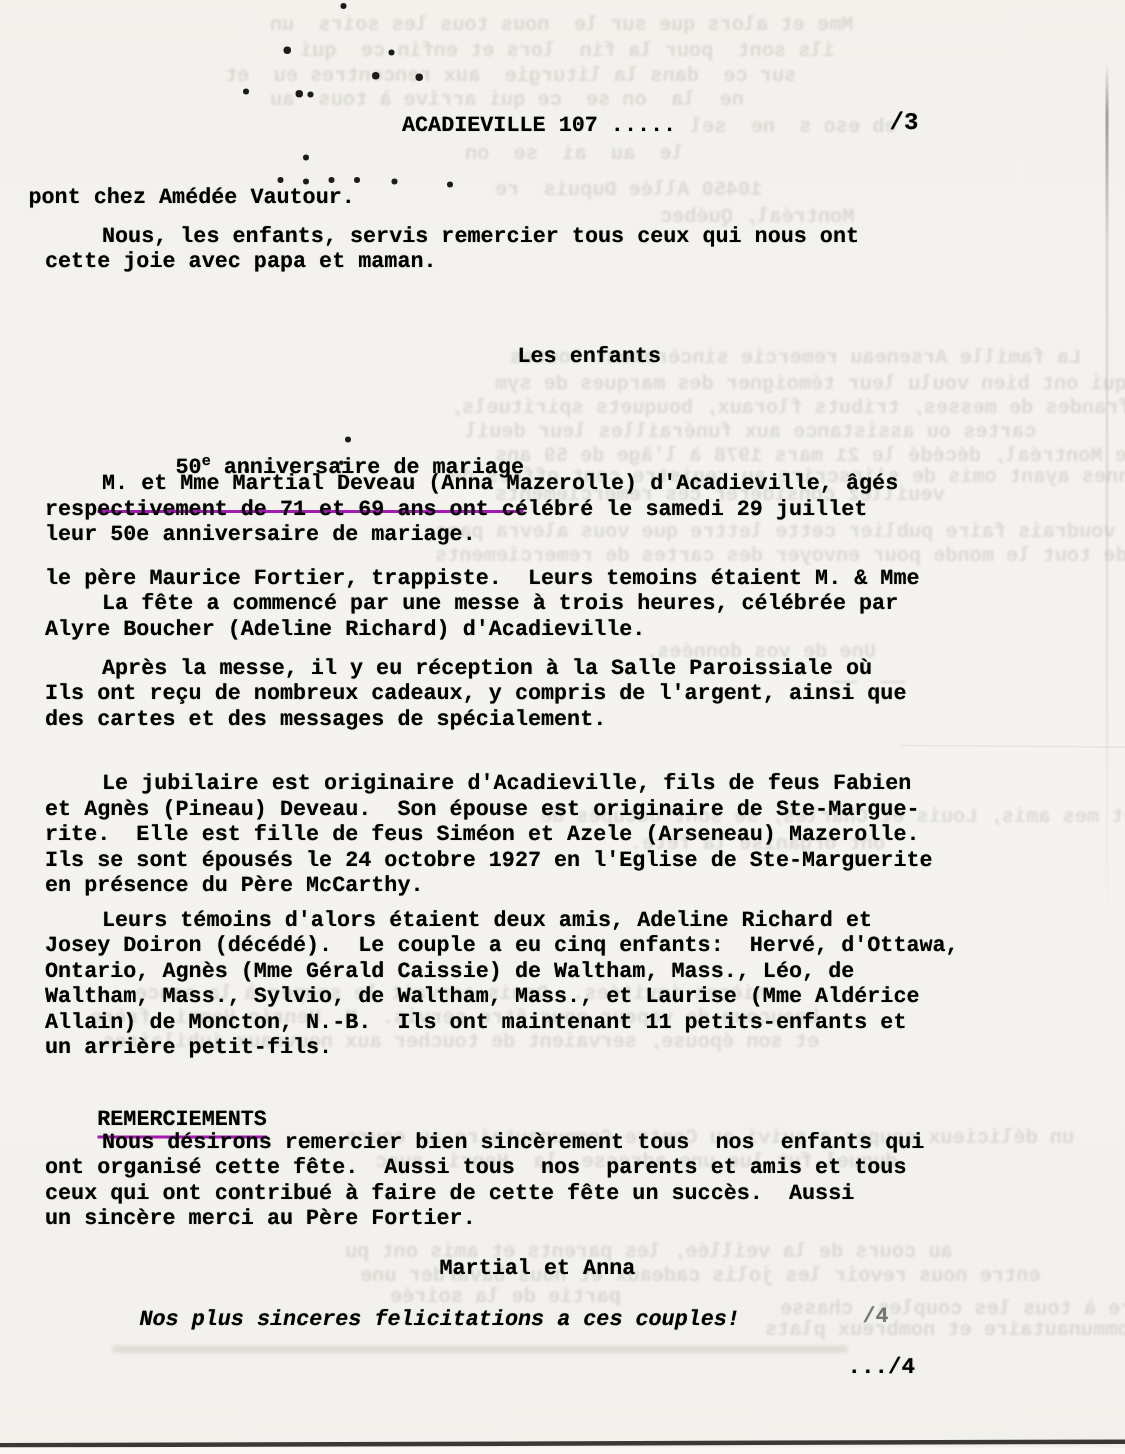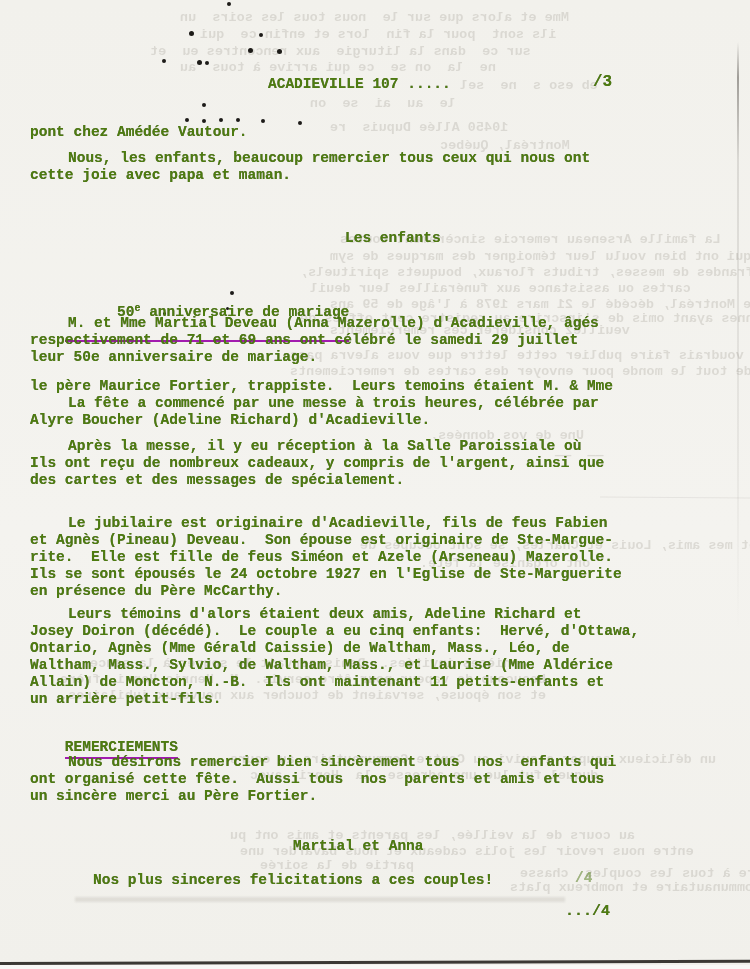--- a/index.html
+++ b/index.html
@@ -4,21 +4,21 @@
 <style>
   html,body{margin:0;padding:0;}
   body{
     width:750px;height:969px;position:relative;overflow:hidden;
     background:linear-gradient(180deg,#f2f1ec 0%,#f4f3ef 55%,#f1f0eb 100%);
     font-family:"Liberation Mono", monospace;
   }
   #page{position:absolute;inset:0;}
   .tw{
     position:absolute;font-weight:700;font-size:14.5px;line-height:17px;
-    color:#4d7c0f;text-shadow:0 0 .6px rgba(32,27,22,.6);white-space:pre;
+    color:#000000;text-shadow:0 0 .6px rgba(32,27,22,.6);white-space:pre;
   }
   .line{white-space:pre;}
   .line.indent{padding-left:38px;}
   .u{border-bottom:2px solid #a21caf;padding-bottom:1px;display:inline-block;}
   .sup{font-size:10px;position:relative;top:-5px;}
   .faint{opacity:.5;}
   .bleed{
     position:absolute;transform:scaleX(-1);color:#857f74;opacity:.21;
     filter:blur(.7px);font-weight:700;font-size:13.5px;white-space:pre;
     font-family:"Liberation Mono", monospace;
@@ -90,23 +90,23 @@
       <div class="speck" style="left: 298px; top: 121px; width: 4px; height: 4px;"></div>
       <div class="speck" style="left: 230px; top: 291px; width: 4px; height: 4px;"></div>
       <div class="speck" style="left: 226px; top: 307px; width: 3px; height: 3px;"></div>
       <div class="speck" style="left: 163px; top: 312px; width: 3px; height: 3px;"></div>
     </div>
 
   <div class="tw" style="left:268px;top:76px;">ACADIEVILLE 107 .....</div>
 
   <div class="tw" style="left:593px;top:74px;font-size:16px;">/3</div>
 
-  <div class="tw" style="left:30px;top:124px;">pont chez Amédée Vautour.</div>
+  <div class="tw" style="left:19px;top:124px;">pont chez Amédée Vautour.</div>
 
-  <div class="tw" style="left:30px;top:150px;"><div class="line indent">Nous, les enfants, beaucoup remercier tous ceux qui nous ont</div><div class="line">cette joie avec papa et maman.</div></div>
+  <div class="tw" style="left:30px;top:150px;"><div class="line indent">Nous, les enfants, servis remercier tous ceux qui nous ont</div><div class="line">cette joie avec papa et maman.</div></div>
 
   <div class="tw" style="left:345px;top:230px;">Les enfants</div>
 
   <div class="tw" style="left:30px;top:270px;">
     <span class="u">
       <span>50</span><span class="sup">e</span><span> anniversaire de mariage</span>
     </span>
   </div>
 
   <div class="tw" style="left:30px;top:315px;"><div class="line indent">M. et Mme Martial Deveau (Anna Mazerolle) d'Acadieville, âgés</div><div class="line">respectivement de 71 et 69 ans ont célébré le samedi 29 juillet</div><div class="line">leur 50e anniversaire de mariage.</div></div>
@@ -116,25 +116,25 @@
   <div class="tw" style="left:30px;top:438px;"><div class="line indent">Après la messe, il y eu réception à la Salle Paroissiale où</div><div class="line">Ils ont reçu de nombreux cadeaux, y compris de l'argent, ainsi que</div><div class="line">des cartes et des messages de spécialement.</div></div>
 
   <div class="tw" style="left:30px;top:515px;"><div class="line indent">Le jubilaire est originaire d'Acadieville, fils de feus Fabien</div><div class="line">et Agnès (Pineau) Deveau.  Son épouse est originaire de Ste-Margue-</div><div class="line">rite.  Elle est fille de feus Siméon et Azele (Arseneau) Mazerolle.</div><div class="line">Ils se sont épousés le 24 octobre 1927 en l'Eglise de Ste-Marguerite</div><div class="line">en présence du Père McCarthy.</div></div>
 
   <div class="tw" style="left:30px;top:606px;"><div class="line indent">Leurs témoins d'alors étaient deux amis, Adeline Richard et</div><div class="line">Josey Doiron (décédé).  Le couple a eu cinq enfants:  Hervé, d'Ottawa,</div><div class="line">Ontario, Agnès (Mme Gérald Caissie) de Waltham, Mass., Léo, de</div><div class="line">Waltham, Mass., Sylvio, de Waltham, Mass., et Laurise (Mme Aldérice</div><div class="line">Allain) de Moncton, N.-B.  Ils ont maintenant 11 petits-enfants et</div><div class="line">un arrière petit-fils.</div></div>
 
   <div class="tw" style="left:30px;top:722px;">
     <span class="u">REMERCIEMENTS</span>
   </div>
 
-  <div class="tw" style="left:30px;top:754px;"><div class="line indent">Nous désirons remercier bien sincèrement tous  nos  enfants qui</div><div class="line">ont organisé cette fête.  Aussi tous  nos  parents et amis et tous</div><div class="line">un sincère merci au Père Fortier.</div></div>
+  <div class="tw" style="left:30px;top:754px;"><div class="line indent">Nous désirons remercier bien sincèrement tous  nos  enfants qui</div><div class="line">ont organisé cette fête.  Aussi tous  nos  parents et amis et tous</div><div class="line">ceux qui ont contribué à faire de cette fête un succès.  Aussi</div><div class="line">un sincère merci au Père Fortier.</div></div>
 
   <div class="tw" style="left:293px;top:838px;">Martial et Anna</div>
 
-  <div class="tw" style="left:93px;top:872px;">Nos plus sinceres felicitations a ces couples!</div>
+  <div class="tw" style="left:93px;top:872px;font-style:italic;">Nos plus sinceres felicitations a ces couples!</div>
 
   <div class="tw faint" style="left:575px;top:870px;">/4</div>
 
   <div class="tw" style="left:565px;top:903px;font-size:15px;">.../4</div>
 
   <div id="smudge"></div>
   <div id="crease"></div>
   <div id="right-edge"></div>
   <div id="bottom-edge"></div>
   <div id="below-strip"></div>

